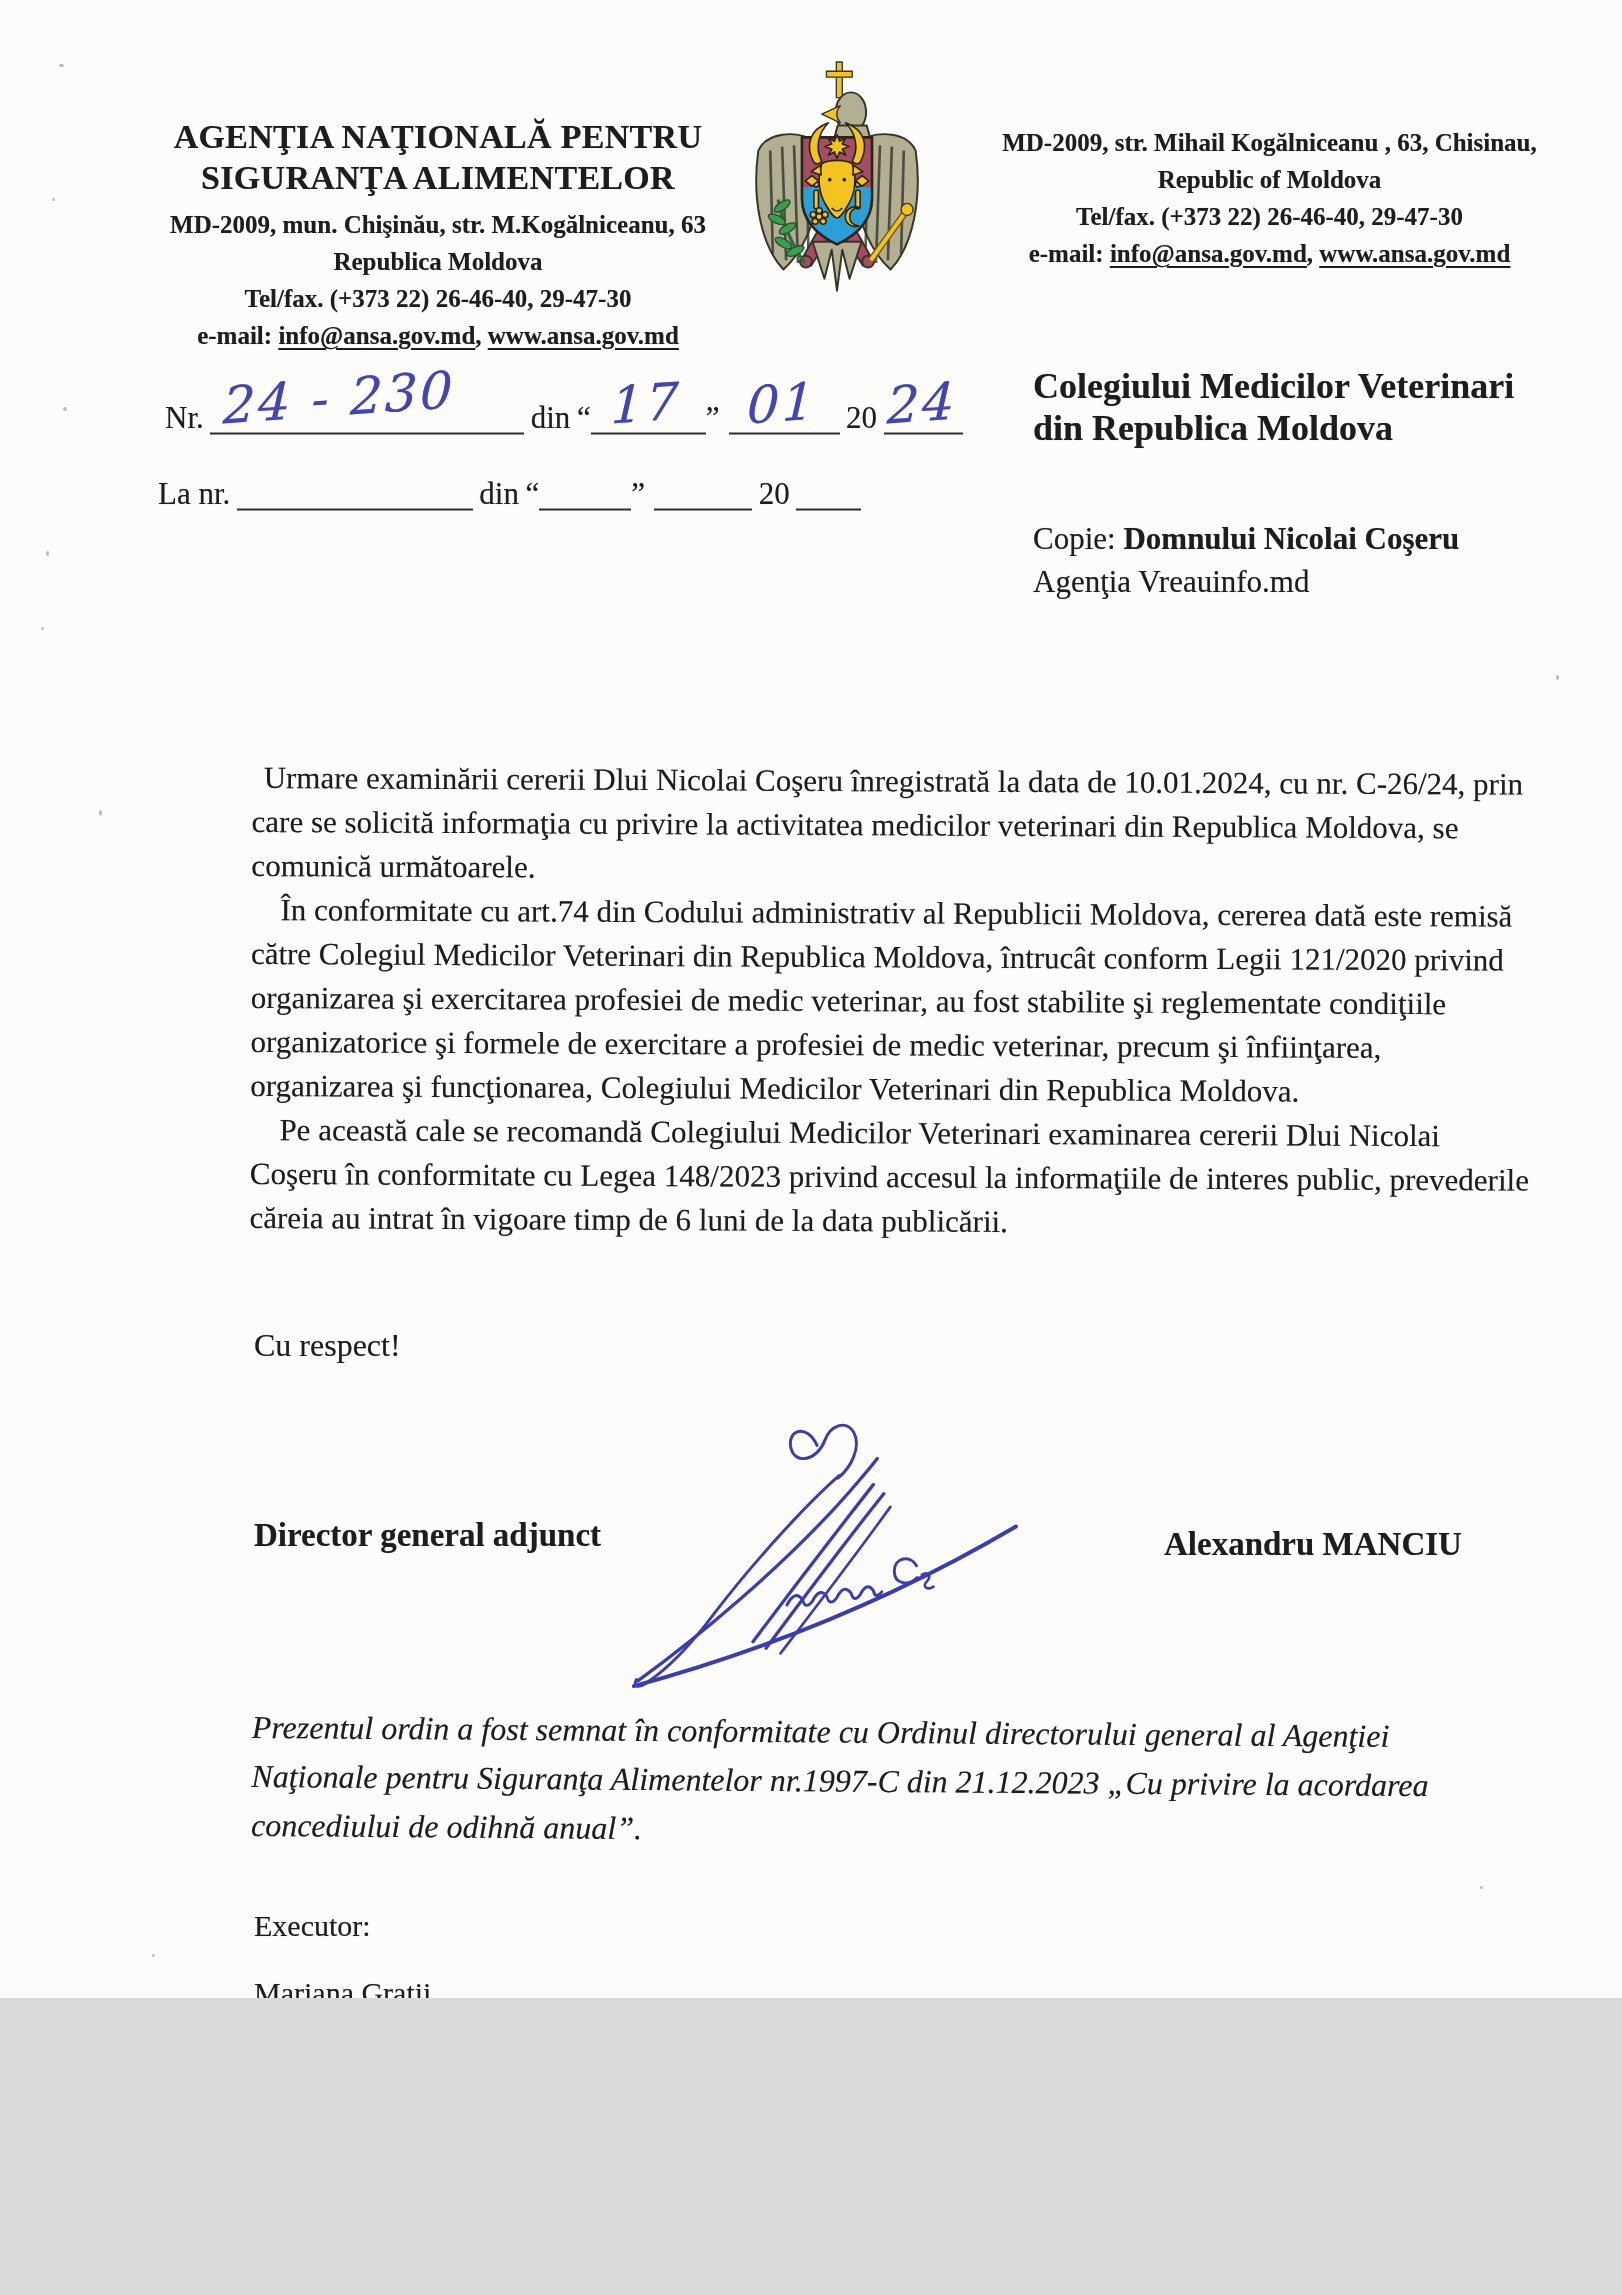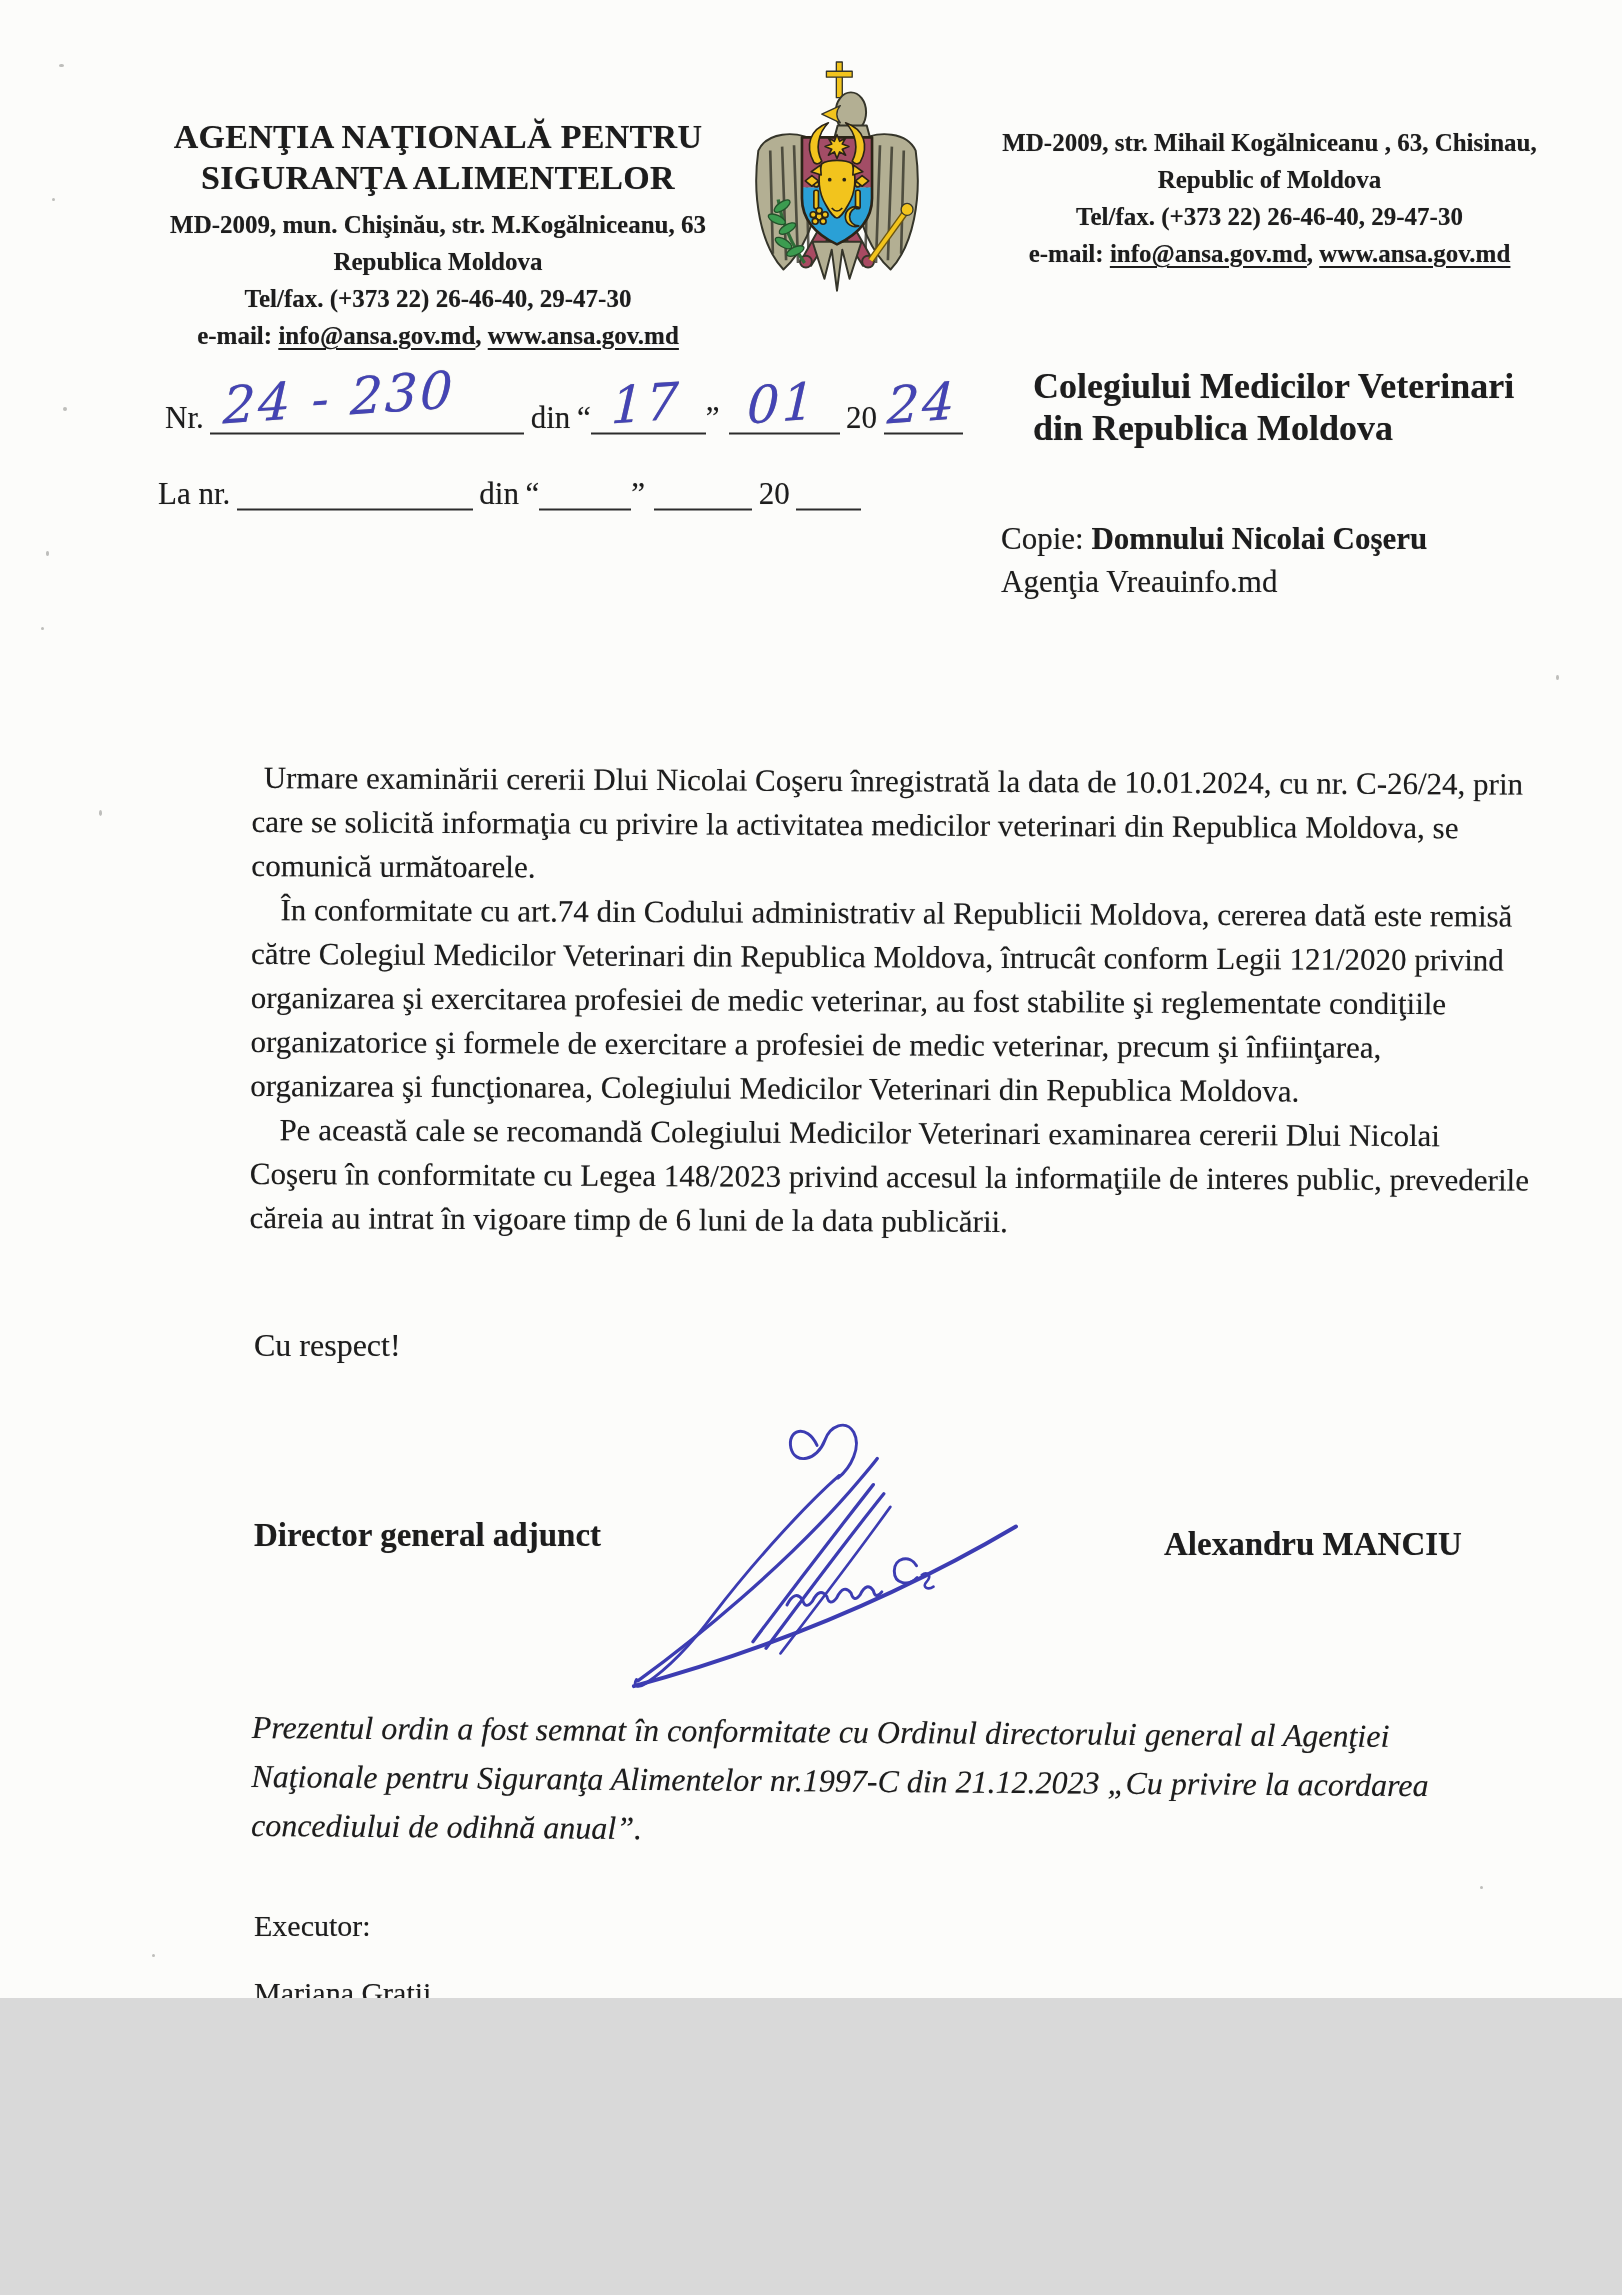--- a/index.html
+++ b/index.html
@@ -157,21 +157,21 @@
     <span>”</span>
     <span class="slot" style="width:98px;margin-left:9.2px;"></span>
     <span class="lbl">20</span>
     <span class="slot" style="width:65px;"></span>
   </div>
 
   <div class="abs" style="left:1033px;top:365px;width:543px;font-size:36px;line-height:42px;">
     <div class="b">Colegiului Medicilor Veterinari</div>
     <div class="b">din Republica Moldova</div>
   </div>
-  <div class="abs" style="left:1001px;top:517px;width:563px;font-size:31px;line-height:43px;">
+  <div class="abs" style="left:1033px;top:517px;width:563px;font-size:31px;line-height:43px;">
     <div><span>Copie: </span><span class="b">Domnului Nicolai Coşeru</span></div>
     <div>Agenţia Vreauinfo.md</div>
   </div>
 
   <div class="abs body-text" style="left:252px;top:756px;transform:rotate(0.3deg);transform-origin:left top;">
     <p style="text-indent:11.8px;">Urmare examinării cererii Dlui Nicolai Coşeru înregistrată la data de 10.01.2024, cu nr. C-26/24, prin care se solicită informaţia cu privire la activitatea medicilor veterinari din Republica Moldova, se comunică următoarele.</p>
     <p style="text-indent:29.4px;">În conformitate cu art.74 din Codului administrativ al Republicii Moldova, cererea dată este remisă către Colegiul Medicilor Veterinari din Republica Moldova, întrucât conform Legii 121/2020 privind organizarea şi exercitarea profesiei de medic veterinar, au fost stabilite şi reglementate condiţiile organizatorice şi formele de exercitare a profesiei de medic veterinar, precum şi înfiinţarea, organizarea şi funcţionarea, Colegiului Medicilor Veterinari din Republica Moldova.</p>
     <p style="text-indent:29.4px;">Pe această cale se recomandă Colegiului Medicilor Veterinari examinarea cererii Dlui Nicolai Coşeru în conformitate cu Legea 148/2023 privind accesul la informaţiile de interes public, prevederile căreia au intrat în vigoare timp de 6 luni de la data publicării.</p>
   </div>
 

